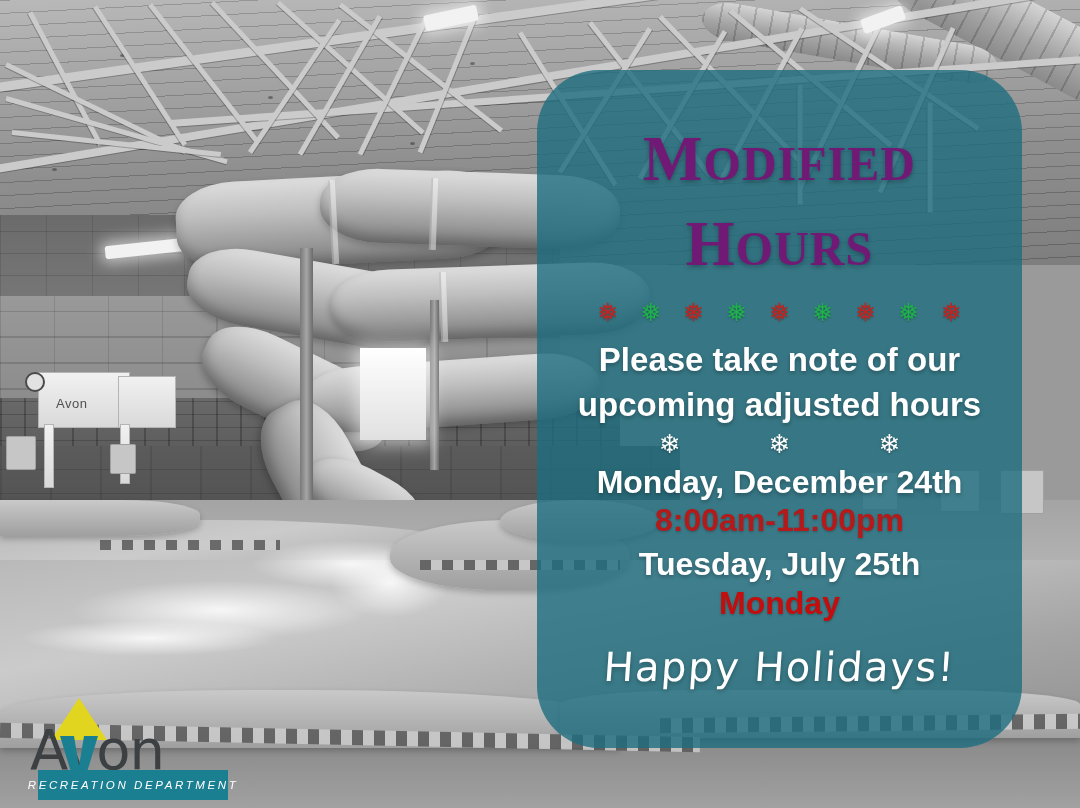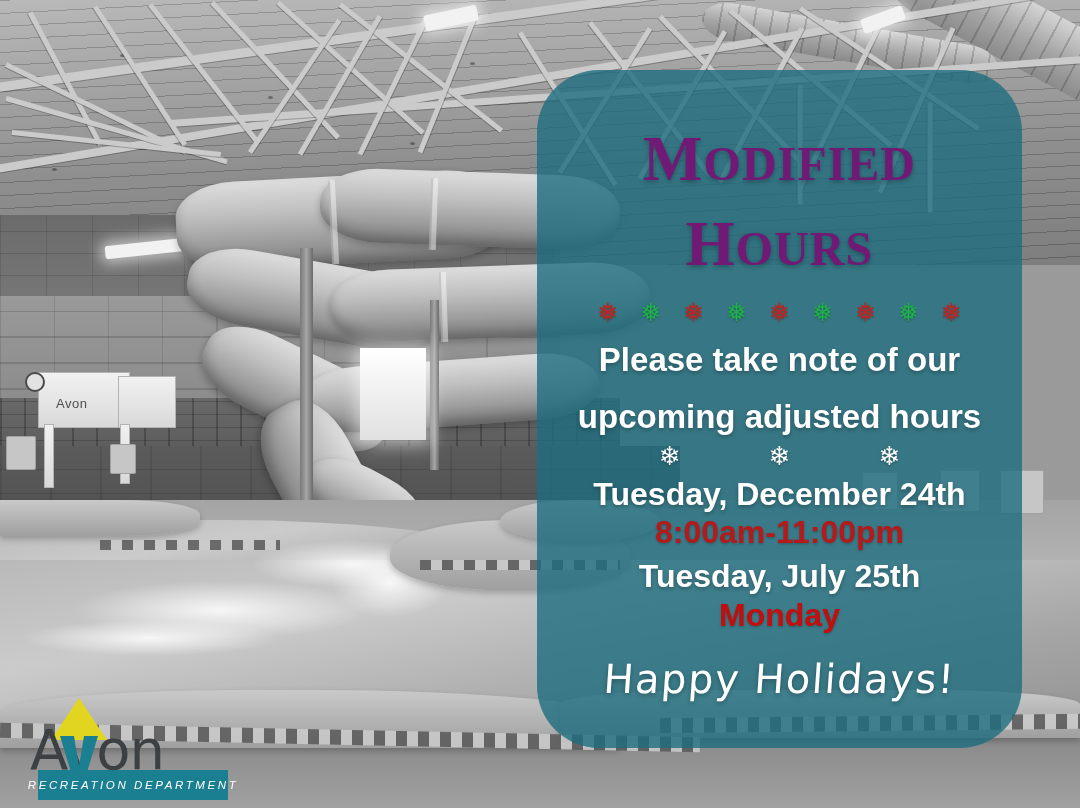--- a/index.html
+++ b/index.html
@@ -271,21 +271,21 @@
     line-height: 1;
   }
 
   .body-line {
     font-family: "Liberation Sans", sans-serif;
     font-weight: 700;
     font-size: 33px;
     line-height: 1.18;
     color: #ffffff;
     text-shadow: 0 2px 4px rgba(0,0,0,.30);
-    margin-top: 18px;
+    margin-top: 6px;
   }
 
   .date-line {
     font-family: "Liberation Sans", sans-serif;
     font-weight: 700;
     font-size: 32px;
     line-height: 1.12;
     color: #ffffff;
     text-shadow: 0 2px 4px rgba(0,0,0,.30);
     margin-top: 8px;
@@ -514,21 +514,21 @@
 
     <div class="body-line" style="margin-top:16px;">Please take note of our</div>
     <div class="body-line">upcoming adjusted hours</div>
 
     <div class="flake-row-white">
       <span class="flake-white">❄</span>
       <span class="flake-white">❄</span>
       <span class="flake-white">❄</span>
     </div>
 
-    <div class="date-line">Tuesday, December 24th</div>
+    <div class="date-line">Monday, December 24th</div>
     <div class="hours-line">8:00am-11:00pm</div>
     <div class="date-line">Tuesday, July 25th</div>
     <div class="closed-line">Monday</div>
 
     <div class="greeting">Happy Holidays!</div>
   </div>
 
   <div class="logo">
     <div class="logo-chevron-outer"></div>
     <div class="logo-word">Avon</div>

